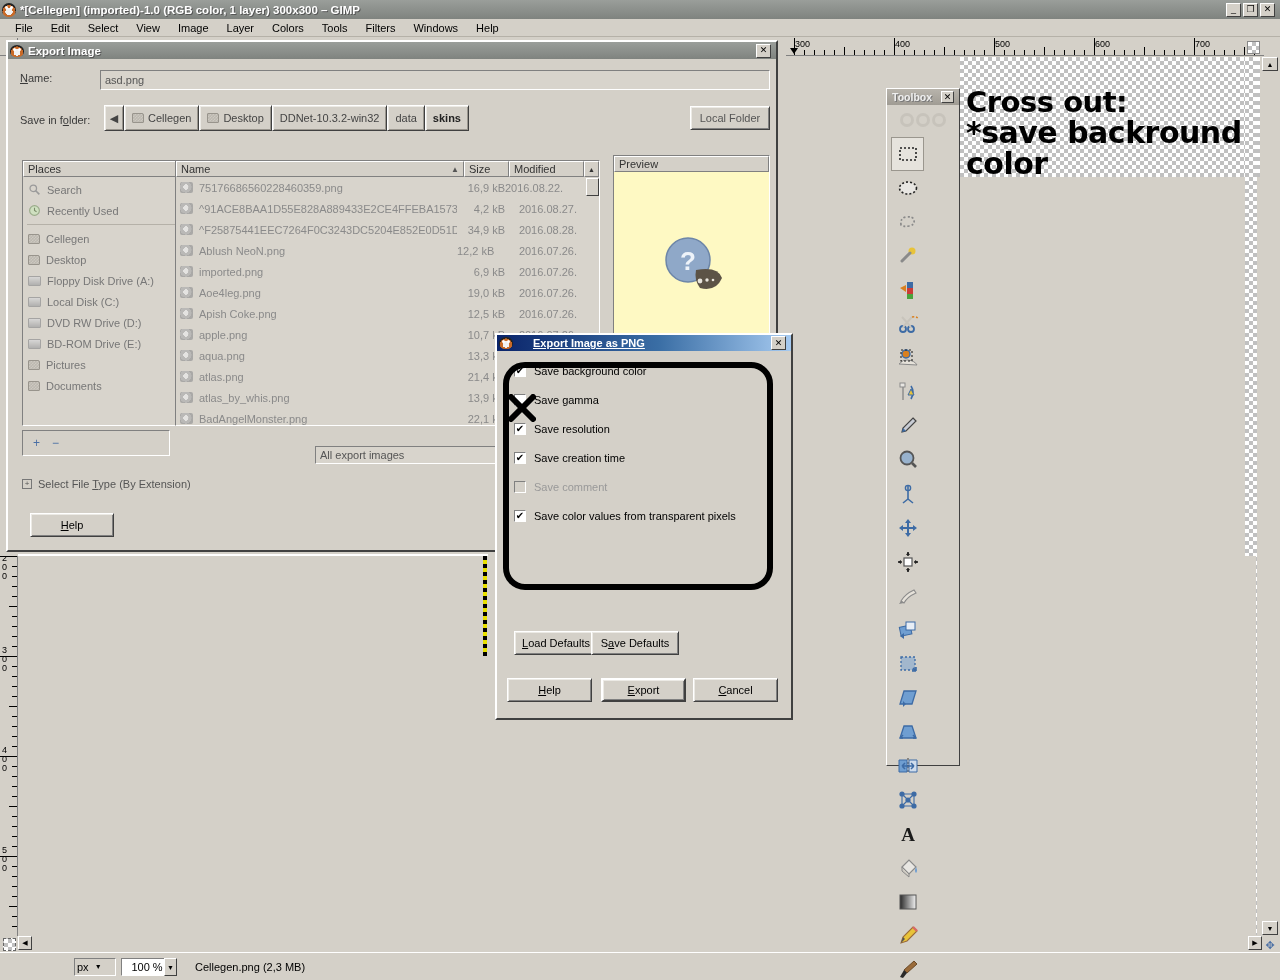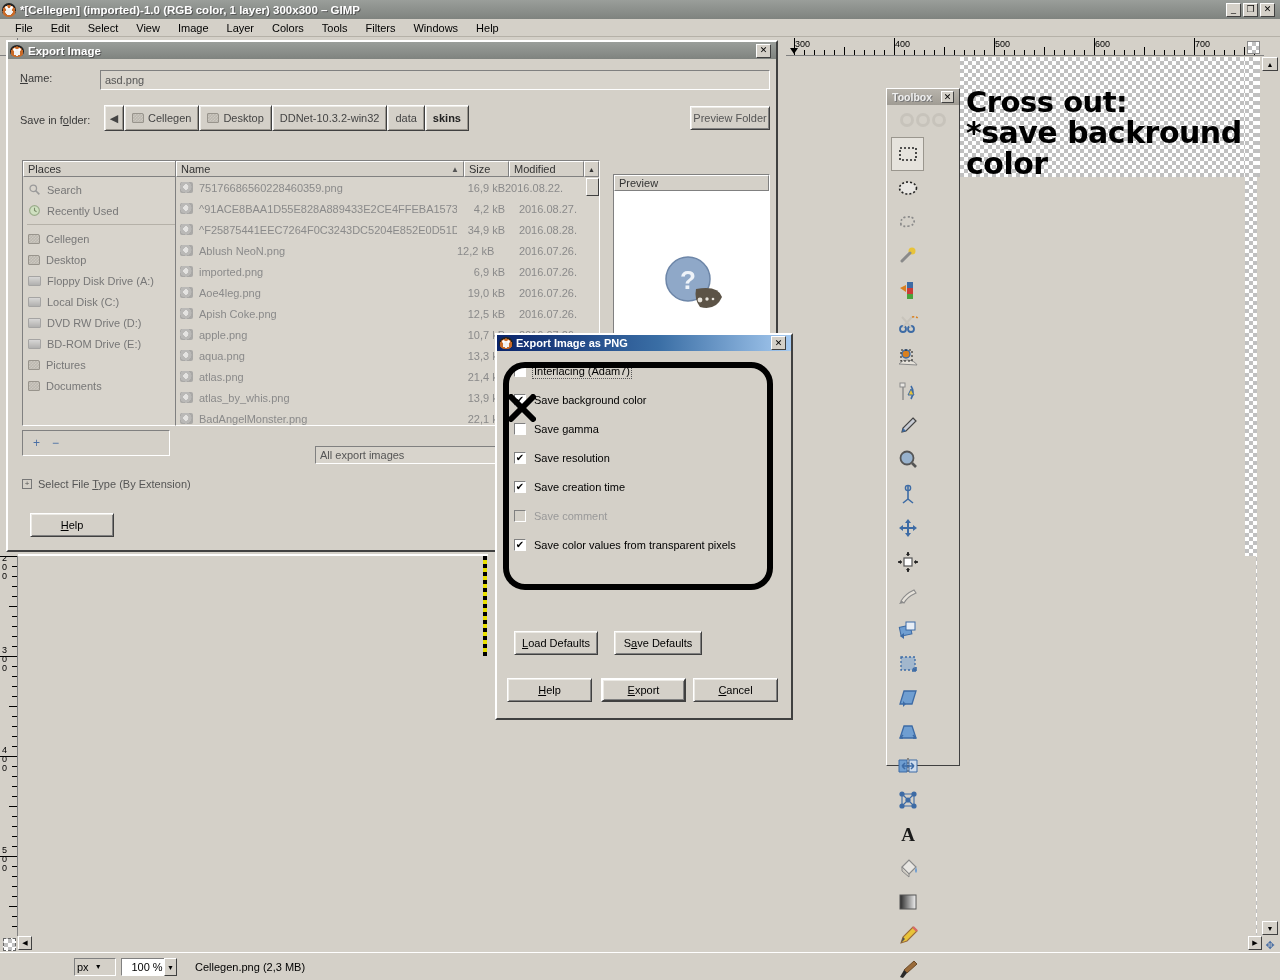--- a/index.html
+++ b/index.html
@@ -161,21 +161,21 @@
   
   #png-dialog{
     left:495px; top:333px; width:298px; height:387px;
     background:#d4d0c8;
     border:2px solid; border-color:#fff #404040 #404040 #fff;
   }
   #png-dialog-title{
     height:16px; background:linear-gradient(to right,#0a246a 0%,#3a6ea5 55%,#a6caf0 100%);
     display:flex; align-items:center; padding:0 2px;
   }
-  #png-dialog-title .t{ color:#fff; font-weight:bold; font-size:11px; margin-left:3px;}
+  #png-dialog-title .t{ color:#fff; font-weight:bold; font-size:11px; margin-left:20px;text-decoration:underline;}
   .cbrow{ display:flex; align-items:center; gap:8px; height:20px; font-size:11px;}
   .cbox{
     width:12px;height:12px;flex:0 0 12px; background:#fff;
     border:1px solid; border-color:#808080 #fff #fff #808080;
     display:flex;align-items:center;justify-content:center;
     font-size:10px; line-height:1; color:#000;
   }
   .cbox.dis{ background:#d4d0c8; }
   .cb-label.dis{ color:#999; }
   .focus-dot{ outline:1px dotted #555; outline-offset:1px; }
@@ -428,21 +428,21 @@
     <div class="pathbtn">
       <span>DDNet-10.3.2-win32</span>
     </div>
     <div class="pathbtn">
       <span>data</span>
     </div>
     <div class="pathbtn cur">
       <span>skins</span>
     </div>
   </div>
-  <div class="abs btn" style="left:682px;top:64px;width:80px;height:24px;color:#555">Preview Folder</div>
+  <div class="abs btn" style="left:682px;top:64px;width:80px;height:24px;color:#555">Local Folder</div>
 
   <div class="abs listbox" style="left:14px;top:118px;width:172px;height:266px">
     <div class="colhdr">Places</div>
     <div style="padding-top:2px">
       <div class="place-row">
         <svg width="13" height="13" viewBox="0 0 16 16">
           <circle cx="6.5" cy="6.5" r="4" fill="none" stroke="#9a9a9a" stroke-width="1.6"></circle>
           <line x1="9.5" y1="9.5" x2="14" y2="14" stroke="#9a9a9a" stroke-width="2"></line>
         </svg>
         <span>Search</span>
@@ -576,21 +576,21 @@
           <span style="width:258px;overflow:hidden;white-space:nowrap">BadAngelMonster.png</span>
           <span style="width:48px;text-align:right">22,1 kB</span>
           <span style="width:78px;text-align:right;padding-right:6px">2016.07.26.</span>
         </div>
       </div>
   </div>
   <div class="abs" style="left:578px;top:136px;width:13px;height:246px">
     <div style="width:13px;height:18px;background:#d4d0c8;border:1px solid;border-color:#fff #404040 #404040 #fff"></div>
   </div>
 
-  <div class="abs listbox" style="left:605px;top:132px;width:157px;height:228px;background:#ffffff">
+  <div class="abs listbox" style="left:605px;top:113px;width:157px;height:228px;background:#fef9c3">
     <div class="colhdr">
       <span>Preview</span>
     </div>
     <div style="height:186px;display:flex;flex-direction:column;align-items:center;justify-content:center;position:relative">
       <svg width="72" height="70" viewBox="0 0 72 70">
         <circle cx="32" cy="30" r="22" fill="#8fa8c8" stroke="#6d86a8" stroke-width="1.5"></circle>
         <text x="32" y="40" font-size="26" font-weight="bold" fill="#eef3f9" text-anchor="middle" font-family="Liberation Sans, sans-serif">?</text>
         <path d="M40 40 Q62 36 66 48 Q60 62 44 58 Q38 50 40 40Z" fill="#5c5346"></path>
         <circle cx="44" cy="51" r="2.4" fill="#e8e4dc"></circle>
         <circle cx="51" cy="50" r="1.7" fill="#e8e4dc"></circle>
@@ -618,24 +618,20 @@
   <div id="png-dialog-title">
     <span class="wilber" style="width:12px;height:12px"></span>
     <span class="t">Export Image as PNG</span>
     <span class="winbtns" style="margin-left:auto">
       <span class="winbtn">✕</span>
     </span>
   </div>
 
   <div class="abs" style="left:17px;top:26px;width:262px" id="png-options">
       <div class="cbrow" style="margin-bottom: 9px;">
-        <span class="cbox"></span>
-        <span class="cb-label focus-dot">Interlacing (Adam7)</span>
-      </div>
-      <div class="cbrow" style="margin-bottom: 9px;">
         <span class="cbox">✔</span>
         <span class="cb-label">Save background color</span>
       </div>
       <div class="cbrow" style="margin-bottom: 9px;">
         <span class="cbox"></span>
         <span class="cb-label">Save gamma</span>
       </div>
       <div class="cbrow" style="margin-bottom: 9px;">
         <span class="cbox">✔</span>
         <span class="cb-label">Save resolution</span>
@@ -651,21 +647,21 @@
       <div class="cbrow" style="margin-bottom: 9px;">
         <span class="cbox">✔</span>
         <span class="cb-label">Save color values from transparent pixels</span>
       </div>
     </div>
 
 
   <div class="abs btn" style="left:17px;top:296px;width:84px;height:24px">
     <span><span class="u">L</span>oad Defaults</span>
   </div>
-  <div class="abs btn" style="left:117px;top:296px;width:88px;height:24px">
+  <div class="abs btn" style="left:94px;top:296px;width:88px;height:24px">
     <span>S<span class="u">a</span>ve Defaults</span>
   </div>
 
   <div class="abs btn" style="left:10px;top:343px;width:85px;height:24px">
     <span><span class="u">H</span>elp</span>
   </div>
   <div class="abs btn" style="left:104px;top:343px;width:85px;height:24px;border-width:2px">
     <span><span class="u">E</span>xport</span>
   </div>
   <div class="abs btn" style="left:196px;top:343px;width:85px;height:24px">

